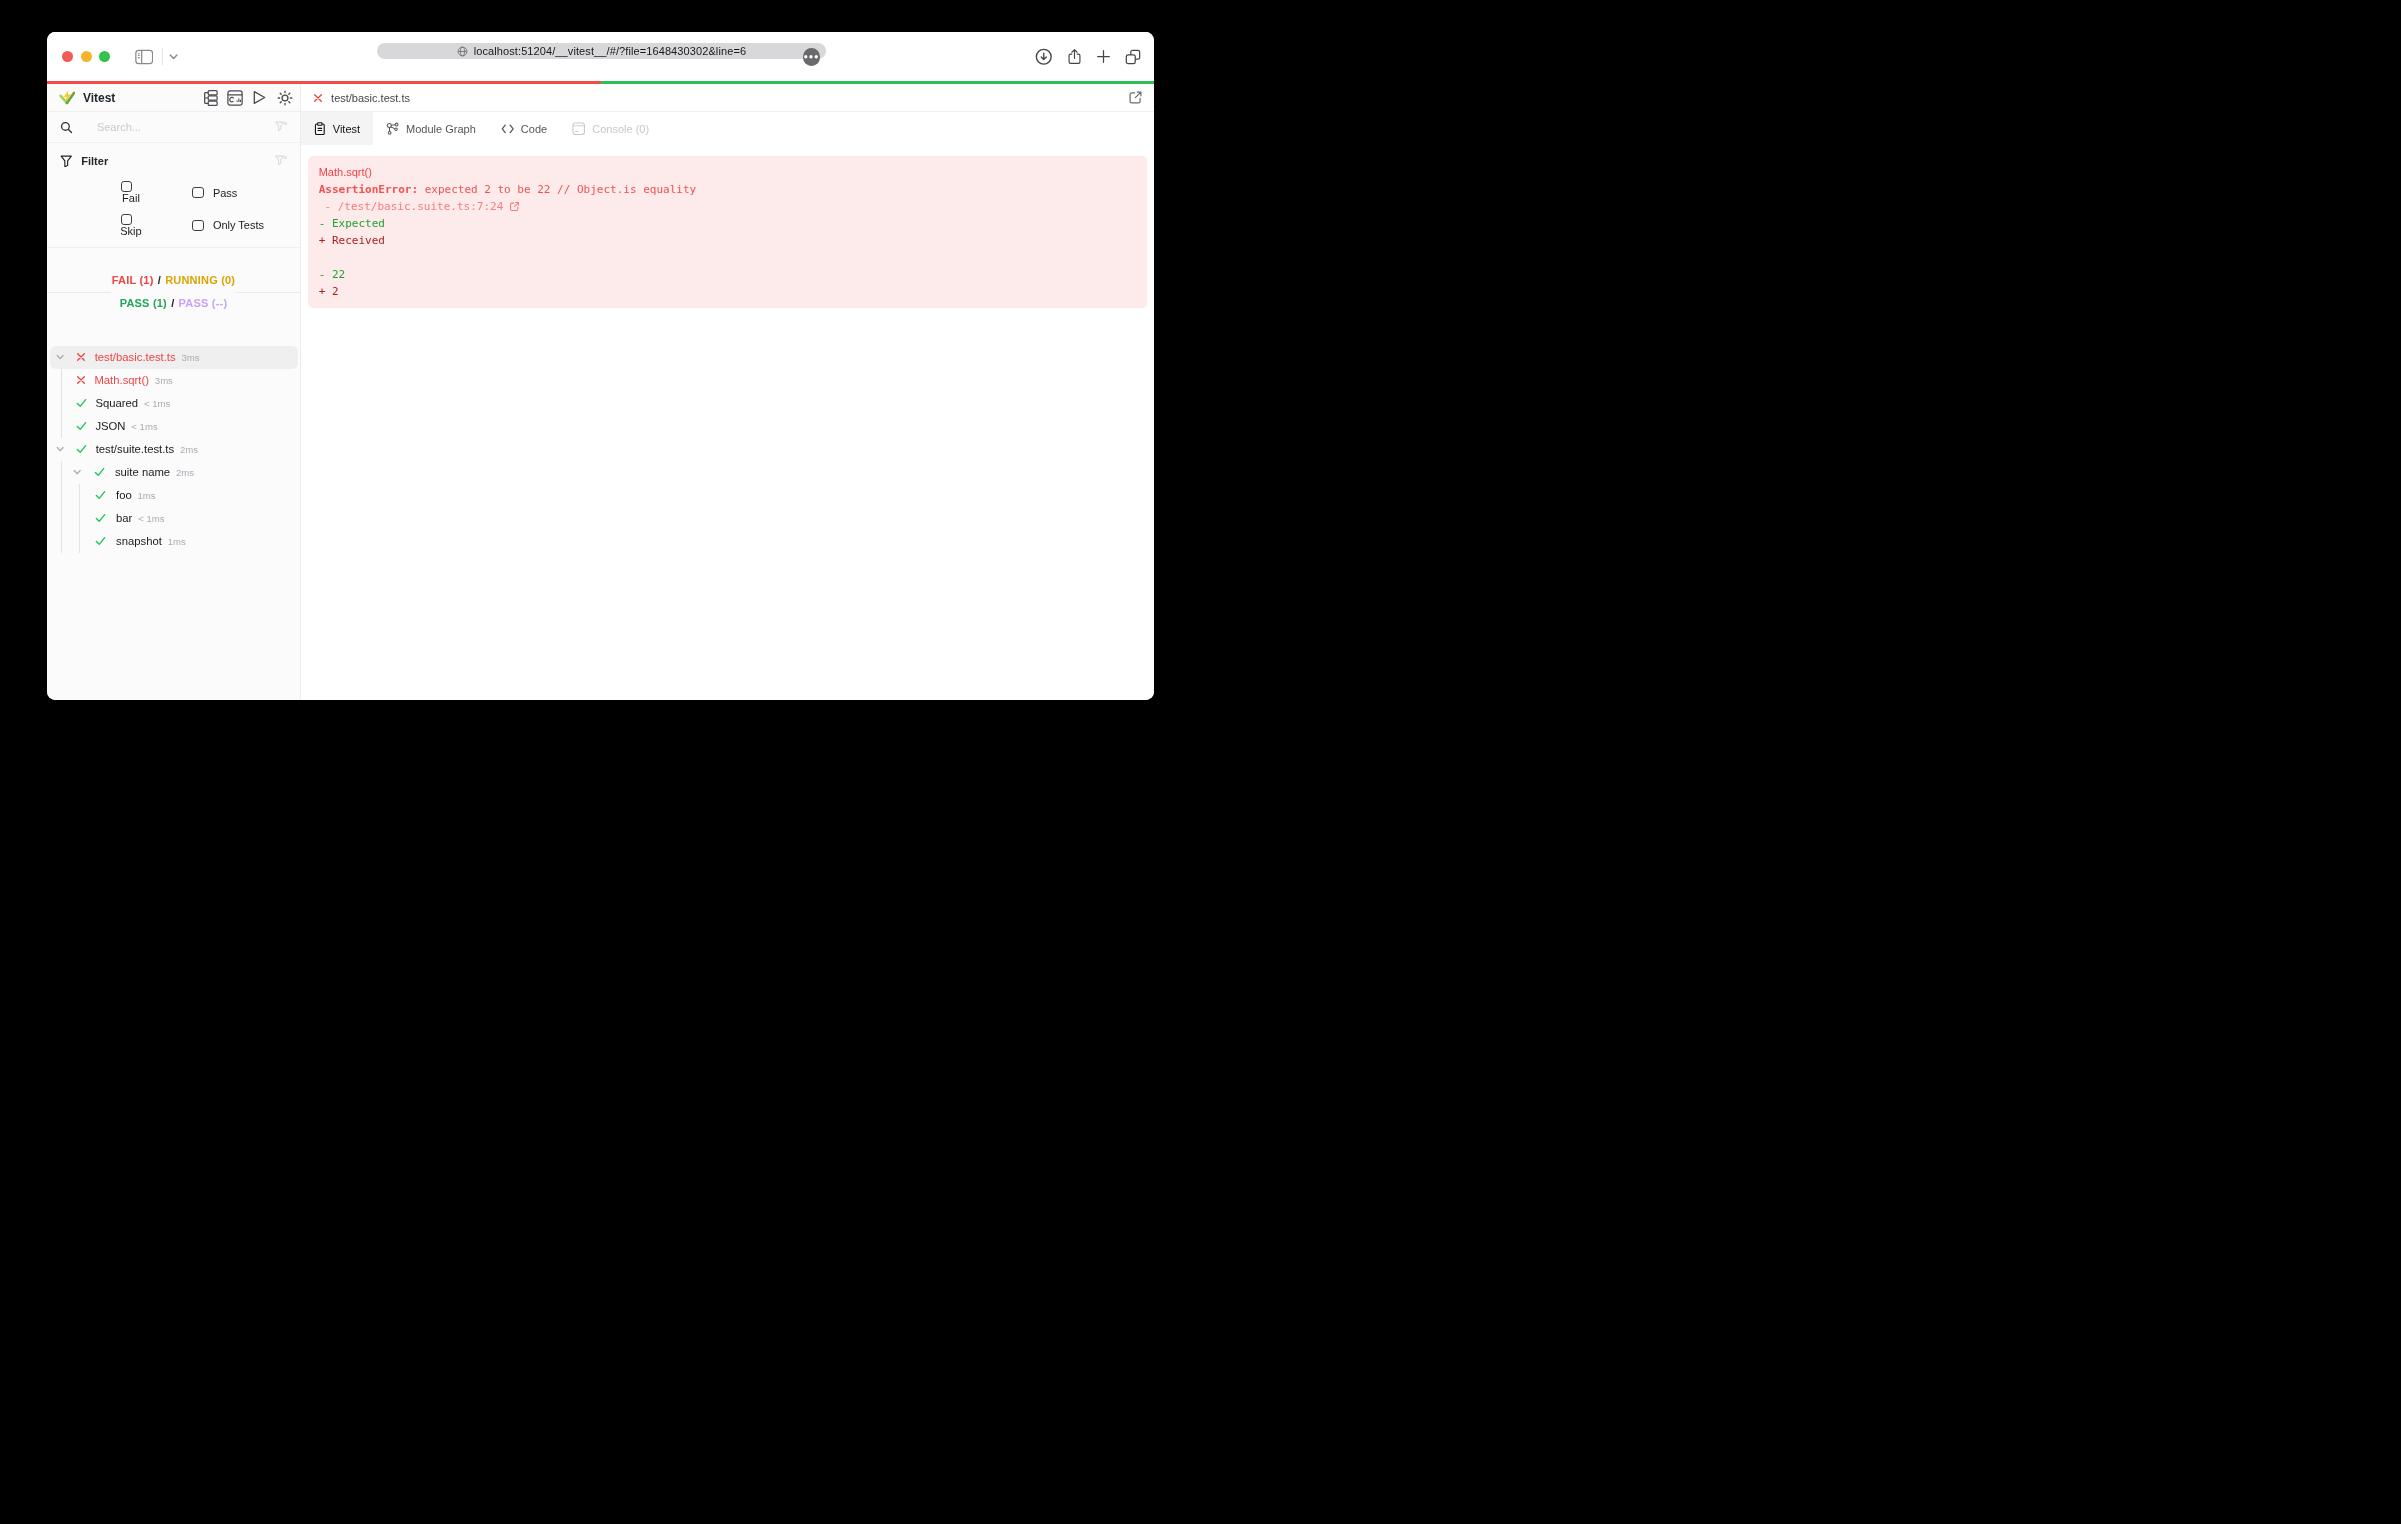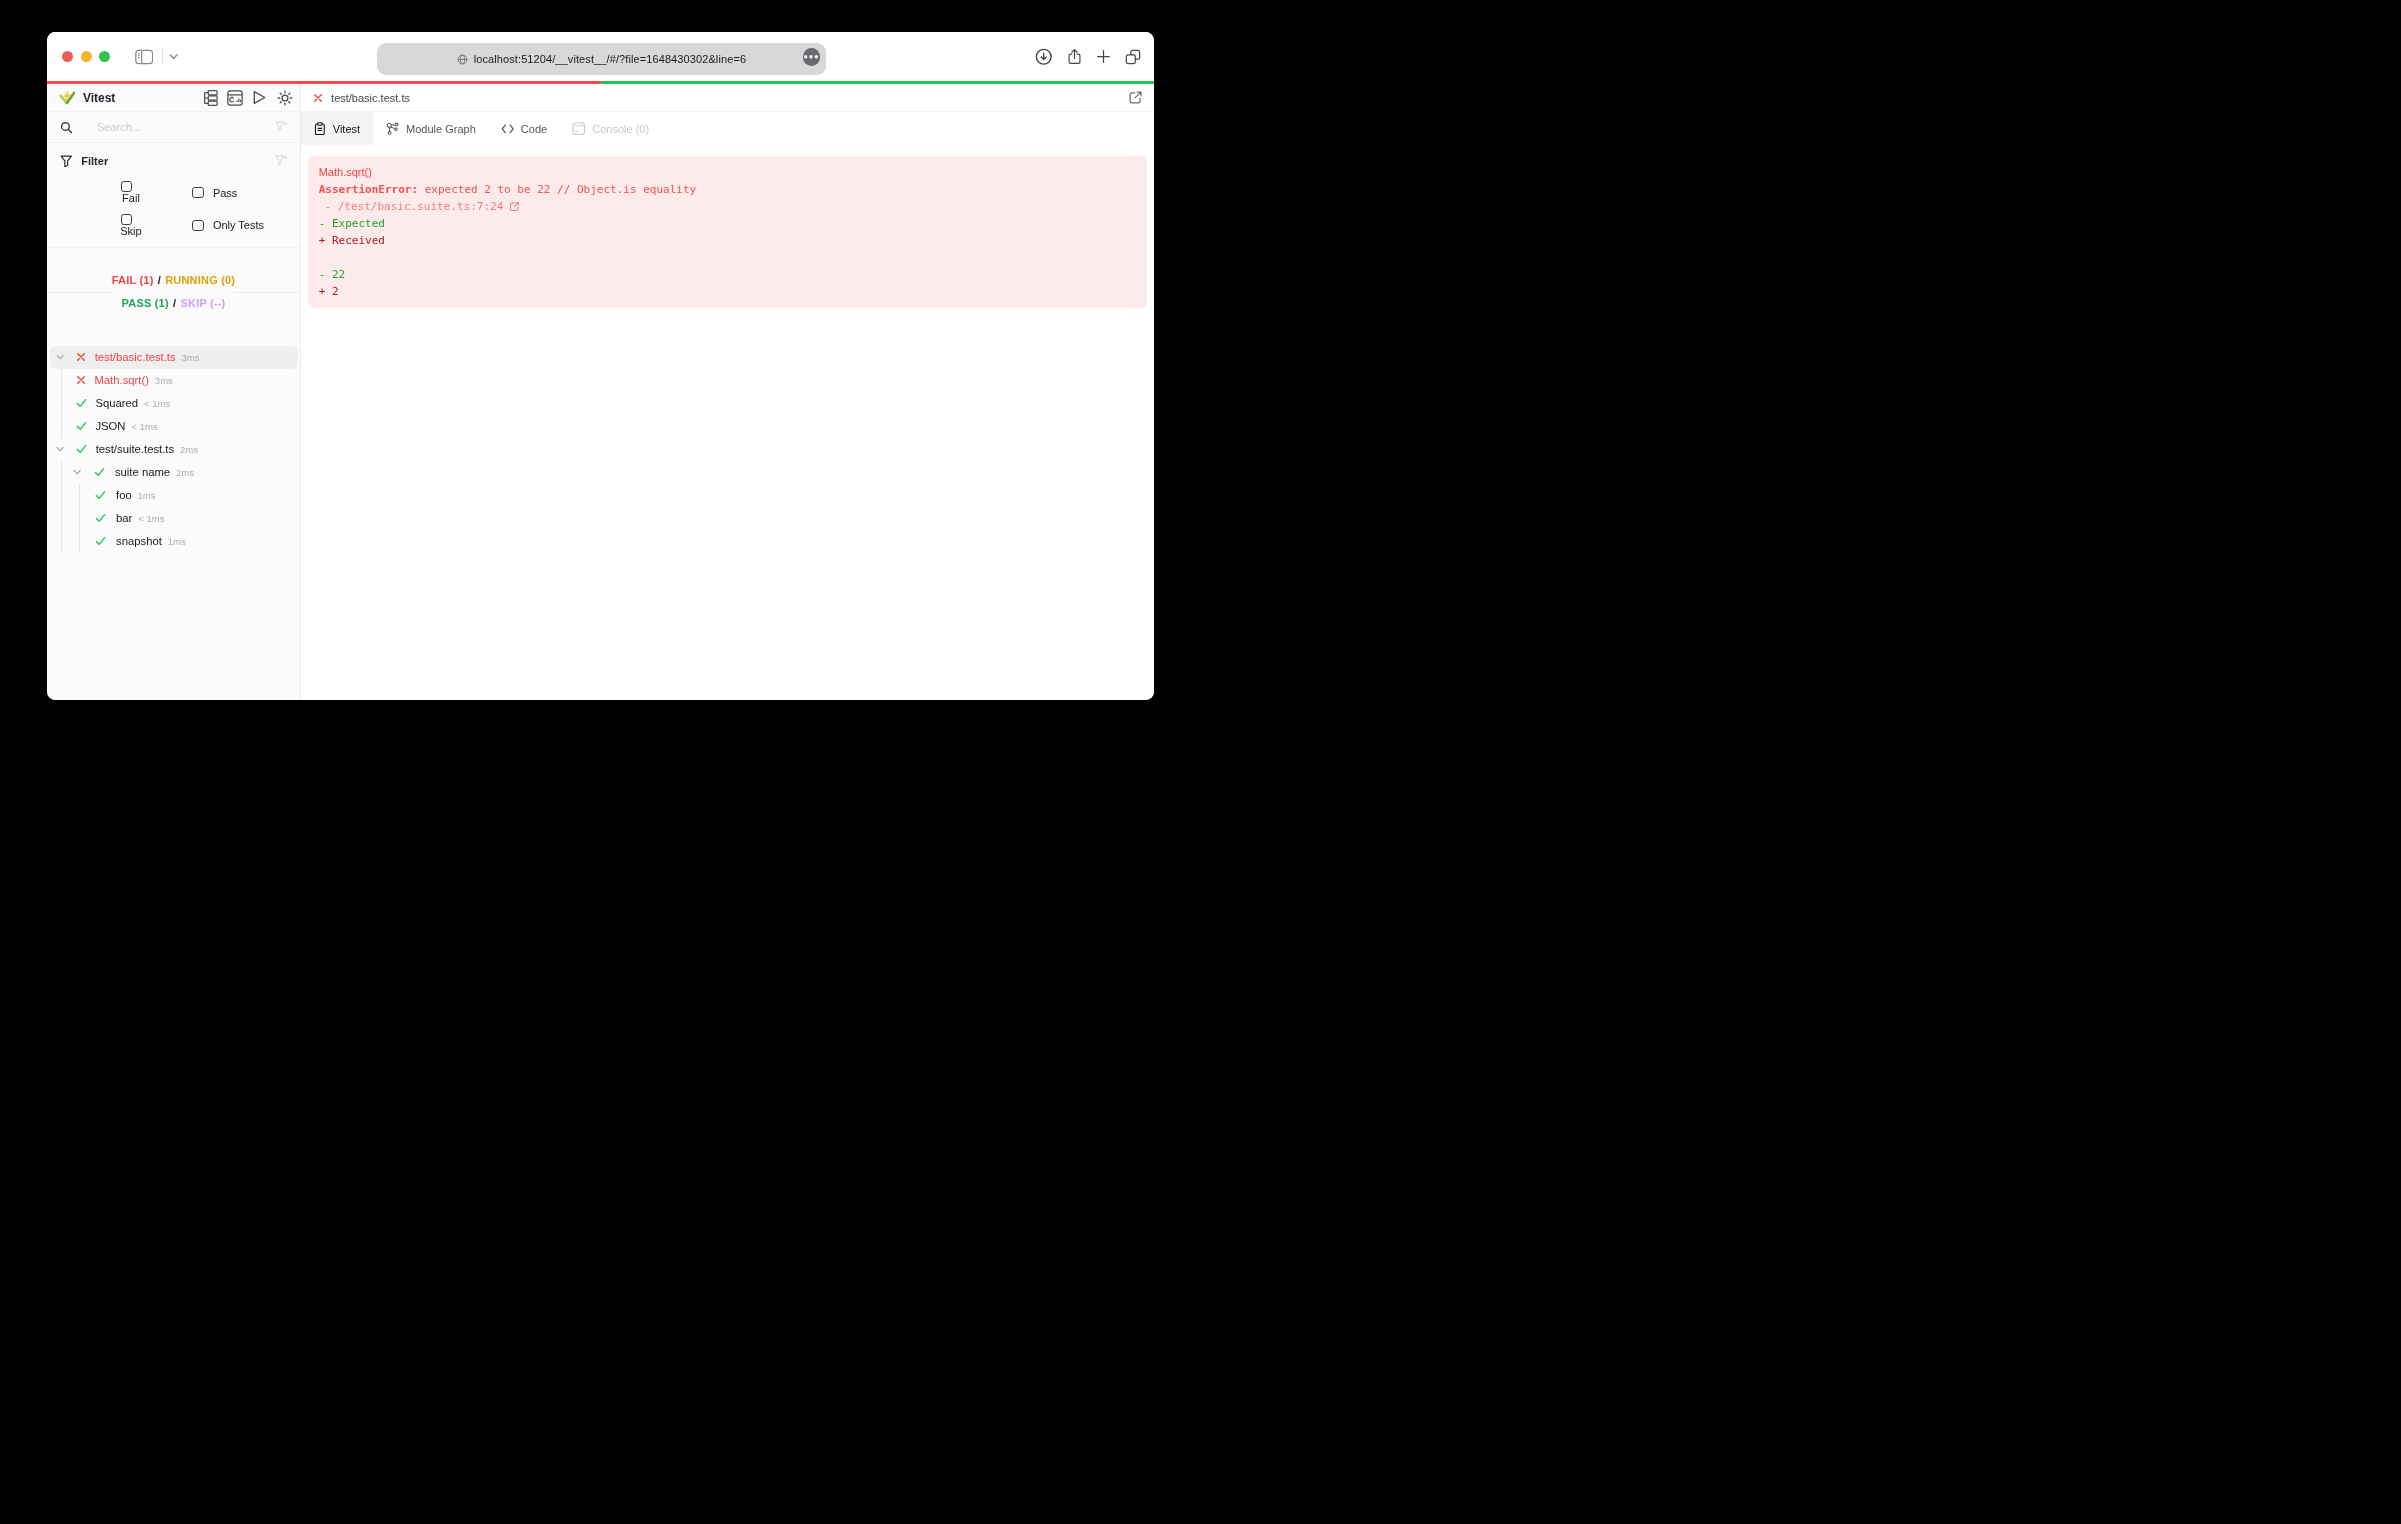--- a/index.html
+++ b/index.html
@@ -16,21 +16,21 @@
   .titlebar { height:49px; background:#fff; display:flex; align-items:center; position:relative; flex:0 0 auto; }
   .lights { display:flex; gap:7.5px; margin-left:15px; }
   .light { width:11px; height:11px; border-radius:50%; }
   .light.red   { background:#f05b55; }
   .light.yellow{ background:#f6b42e; }
   .light.green { background:#35c24c; }
   .tb-group { display:flex; align-items:center; margin-left:25px; color:#89898e; }
   .tb-sep { width:0.8px; height:16.7px; background:#e3e3e5; margin:0 6.7px 0 8.4px; }
   .tb-btn { display:flex; align-items:center; justify-content:center; cursor:default; }
 
-  .urlbar { position:absolute; left:330px; top:11px; width:449px; height:32px;
+  .urlbar { position:absolute; left:330px; top:11px; width:449px; height:16px;
     background:#d8d8da; border-radius:9px; display:flex; align-items:center;
     justify-content:center; }
   .url-globe { color:#6d6d72; display:flex; margin-right:5.8px; }
   .url-text { font-size:11px; color:#19191b; letter-spacing:0.1px; }
   .url-more { position:absolute; right:5.8px; top:5.4px; width:17.5px; height:17.5px; border-radius:50%;
     background:#69696e; color:#fff; display:flex; align-items:center; justify-content:center; }
   .url-more .dots { font-size:7.5px; letter-spacing:0.8px; line-height:1; margin-top:-1.7px; }
 
   .tb-right { position:absolute; right:13.4px; top:0; height:49px; display:flex; align-items:center; gap:14px; color:#454549; }
 
@@ -291,21 +291,21 @@
         <div class="sb-summary">
           <div class="sum-hr"></div>
           <div class="sum-line">
             <span class="sum-fail">FAIL (1)</span>
             <span class="sum-sep">/</span>
             <span class="sum-run">RUNNING (0)</span>
           </div>
           <div class="sum-line">
             <span class="sum-pass">PASS (1)</span>
             <span class="sum-sep">/</span>
-            <span class="sum-skip">SKIP (--)</span>
+            <span class="sum-skip">PASS (--)</span>
           </div>
         </div>
 
         <div class="sb-tree">
           <div class="guide" style="left:13.8px; top:55px; height:69px;"></div>
           <div class="guide" style="left:13.8px; top:147px; height:92px;"></div>
           <div class="guide" style="left:32px; top:170px; height:69px;"></div>
 
           <div class="row d0 sel">
             <span class="chev">

